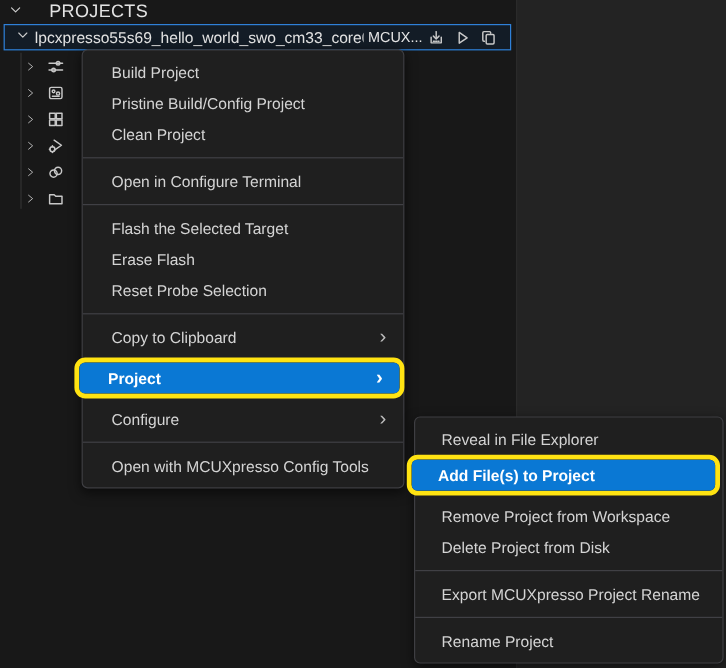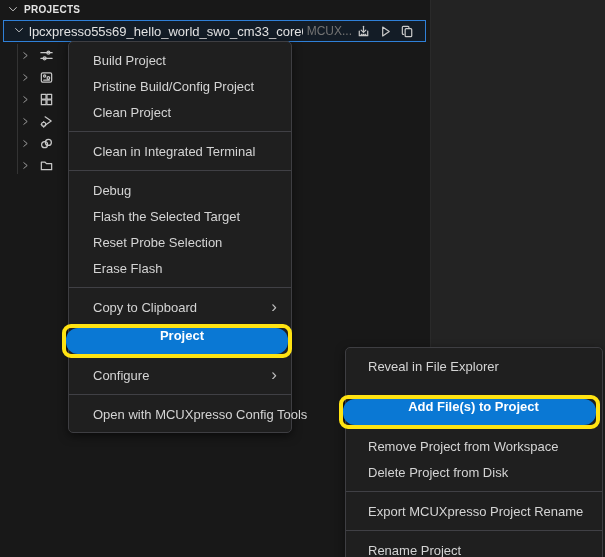--- a/index.html
+++ b/index.html
@@ -6,51 +6,51 @@
   .stage{position:relative;width:605px;height:557px;overflow:hidden;
          font-family:"Liberation Sans",sans-serif;color:#cfcfcf;
          -webkit-font-smoothing:antialiased;}
   
   .sidebar{position:absolute;left:0;top:0;width:430px;height:557px;background:#181818;}
   .editor{position:absolute;left:430px;top:0;width:175px;height:557px;background:#232323;
           border-left:1px solid #2a2a2a;}
   
   .panel-header{position:absolute;left:0;top:0;width:430px;height:19px;
                 display:flex;align-items:center;padding-left:7px;box-sizing:border-box;gap:5px;}
-  .panel-header .title{font-size:10px;font-weight:700;color:#e4e4e4;letter-spacing:.3px;}
+  .panel-header .title{font-size:15px;font-weight:400;color:#e4e4e4;letter-spacing:.3px;margin-left:17px;}
   
   .proj-row{position:absolute;left:3px;top:20px;width:423px;height:22px;box-sizing:border-box;
             border:1px solid #2f80d8;background:#131c26;display:flex;align-items:center;
             padding:0 10px 0 9px;gap:4px;}
   .proj-row .name{font-size:13px;color:#e2e2e2;white-space:nowrap;overflow:hidden;flex-shrink:1;}
-  .proj-row .suffix{font-size:12px;color:#737373;white-space:nowrap;}
+  .proj-row .suffix{font-size:12px;color:#e5e5e5;white-space:nowrap;}
   .row-actions{margin-left:auto;display:flex;align-items:center;gap:7px;}
   .row-actions svg{display:block;}
   
   .indent-guide{position:absolute;left:17px;top:44px;width:1px;height:130px;background:#333;}
   .tree{position:absolute;left:0;top:44px;width:64px;}
   .tree-item{height:22px;display:flex;align-items:center;padding-left:21px;gap:9px;}
   .tree-item svg{display:block;}
   
   .menu{position:absolute;background:#1f1f1f;border:1px solid #3e3e42;border-radius:5px;
         box-shadow:0 3px 10px rgba(0,0,0,.55);box-sizing:border-box;padding:5px 0;}
-  .menu-main{left:68px;top:41px;width:224px;}
+  .menu-main{left:68px;top:41px;width:269px;}
   .menu-sub{left:345px;top:347px;width:258px;}
   .mi{height:26px;display:flex;align-items:center;padding:0 14px 0 24px;gap:8px;
       font-size:13px;color:#d4d4d4;white-space:nowrap;cursor:default;}
   .menu-sub .mi{padding-left:22px;}
   .mi .sub-arrow{margin-left:auto;font-size:17px;line-height:1;color:#bdbdbd;
                  transform:translateY(-1px);}
   .sep{height:1px;background:#404045;margin:6px 0;}
   .annot{border:4px solid #ffe312;border-radius:9px;margin:4px -7px 4px -7px;overflow:hidden;}
   .menu-main .annot{margin:4px -1px 4px -7px;}
-  .menu-sub .annot{margin:16px 2px 4px -7px;}
+  .menu-sub .annot{margin:0 2px 4px -7px;}
   .mi.hl{background:#0a78d4;color:#fff;font-weight:700;border-radius:3px;}
   .mi.hl .sub-arrow{color:#fff;}
-  .annot .mi.hl{border-radius:12px;flex-direction:column;}
+  .annot .mi.hl{border-radius:0;}
   svg{stroke:#c8c8c8;fill:none;stroke-width:1.3;stroke-linecap:round;stroke-linejoin:round;}
   .hdr-chev svg{stroke:#cccccc;}
 </style>
 </head>
 <body>
 
 <div class="stage">
 
   <div class="editor"></div>
   <div class="sidebar"></div>
@@ -192,34 +192,31 @@
       <span>Build Project</span>
       </div>
     <div class="mi">
       <span>Pristine Build/Config Project</span>
       </div>
     <div class="mi">
       <span>Clean Project</span>
       </div>
     <div class="sep"></div>
     <div class="mi">
-      <span>Clean in Integrated Terminal</span>
-      </div>
-    <div class="sep"></div>
-    <div class="mi">
-      <span>Debug</span>
-      </div>
+      <span>Open in Configure Terminal</span>
+      </div>
+    <div class="sep"></div>
     <div class="mi">
       <span>Flash the Selected Target</span>
       </div>
     <div class="mi">
+      <span>Erase Flash</span>
+      </div>
+    <div class="mi">
       <span>Reset Probe Selection</span>
-      </div>
-    <div class="mi">
-      <span>Erase Flash</span>
       </div>
     <div class="sep"></div>
     <div class="mi">
       <span>Copy to Clipboard</span>
       <span class="sub-arrow">›</span>
       </div>
     <div class="annot">
       <div class="mi hl">
         <span>Project</span>
         <span class="sub-arrow">›</span>

